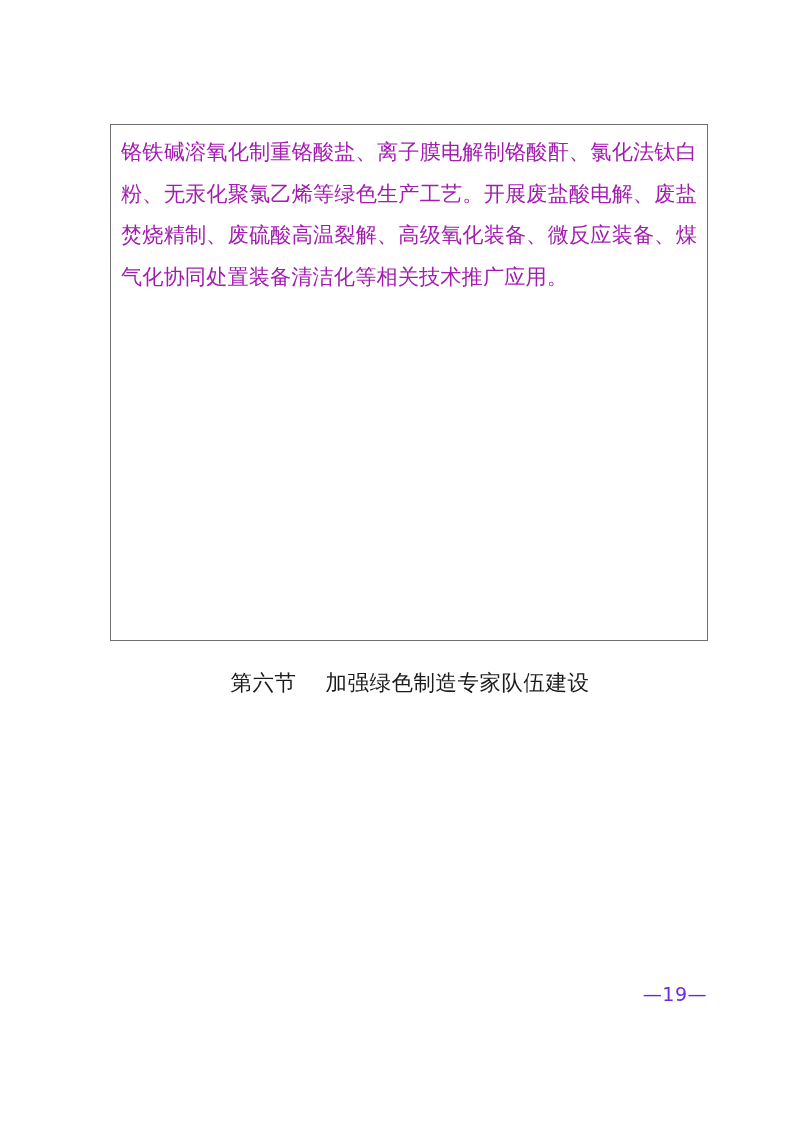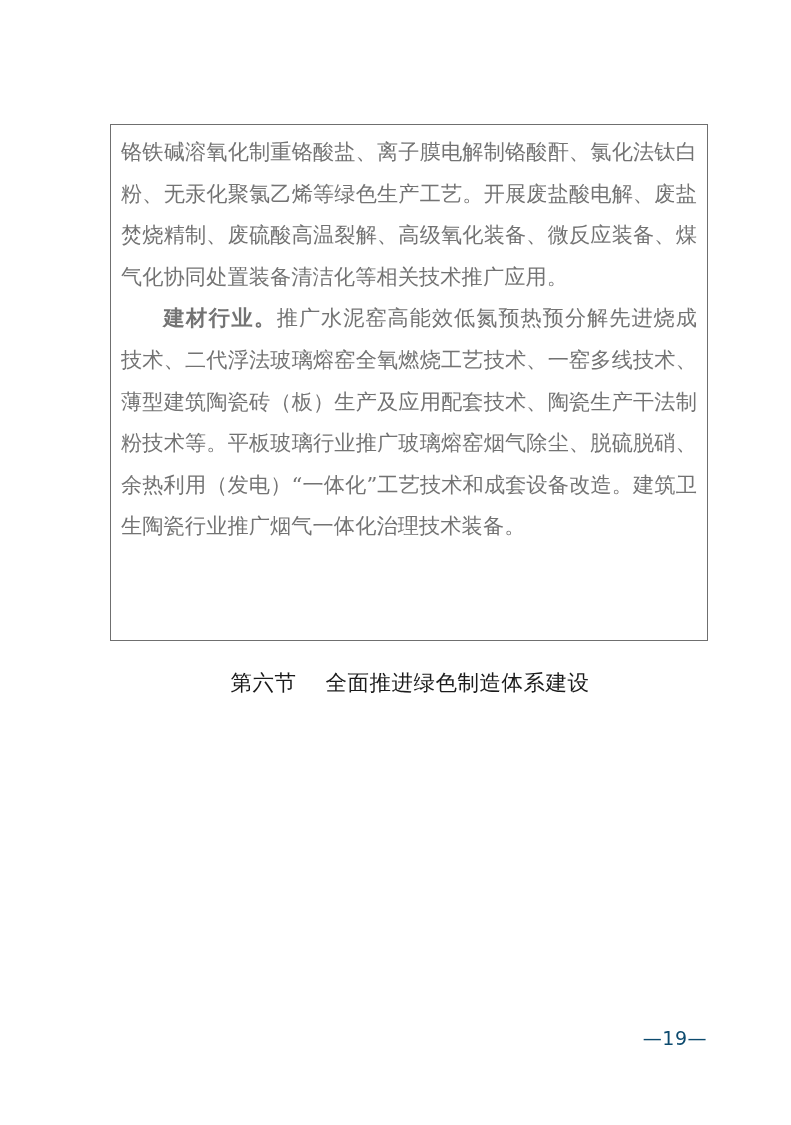--- a/index.html
+++ b/index.html
@@ -48,21 +48,21 @@
 
   
   p.para {
     margin: 0;
     font-size: 21.2px;
     line-height: 41.6px;
     text-align: justify;
     text-justify: inter-ideograph;
     letter-spacing: 0.1px;
     font-family: "DejaVu Serif", "Liberation Serif", serif;
-    color: #737373;
+    color: #a21caf;
   }
   p.indent {
     text-indent: 2em;
   }
   p.noindent {
     text-indent: 0;
   }
 
   .lead {
     font-weight: bold;
@@ -81,52 +81,49 @@
   }
   .heading-gap {
     display: inline-block;
     width: 1.35em;
   }
 
   
   .page-number {
     position: absolute;
     right: 84px;
-    top: 1026px;
+    top: 982px;
     font-size: 19px;
     line-height: 24px;
     letter-spacing: 0.5px;
     font-family: "DejaVu Sans", "Liberation Sans", sans-serif;
-    color: #0c4a6e;
+    color: #6d28d9;
   }
 </style>
 </head>
 <body>
 
 <div class="page">
 
   <div class="boxed-block">
     <div class="boxed-inner">
 
       <p class="para noindent">
         <span>铬铁碱溶氧化制重铬酸盐、离子膜电解制铬酸酐、氯化法钛白粉、无汞化聚氯乙烯等绿色生产工艺。开展废盐酸电解、废盐焚烧精制、废硫酸高温裂解、高级氧化装备、微反应装备、煤气化协同处置装备清洁化等相关技术推广应用。</span>
       </p>
 
-      <p class="para indent">
-        <span class="lead">建材行业。</span><span>推广水泥窑高能效低氮预热预分解先进烧成技术、二代浮法玻璃熔窑全氧燃烧工艺技术、一窑多线技术、薄型建筑陶瓷砖（板）生产及应用配套技术、陶瓷生产干法制粉技术等。平板玻璃行业推广玻璃熔窑烟气除尘、脱硫脱硝、余热利用（发电）“一体化”工艺技术和成套设备改造。建筑卫生陶瓷行业推广烟气一体化治理技术装备。</span>
-      </p>
 
 
     </div>
   </div>
 
   <div class="lower-block">
 
     <h2 class="section-heading">
-      <span>第六节</span><span class="heading-gap"></span><span>全面推进绿色制造体系建设</span>
+      <span>第六节</span><span class="heading-gap"></span><span>加强绿色制造专家队伍建设</span>
     </h2>
 
 
 
   </div>
 
   <div class="page-number">—19—</div>
 
 </div>
 

